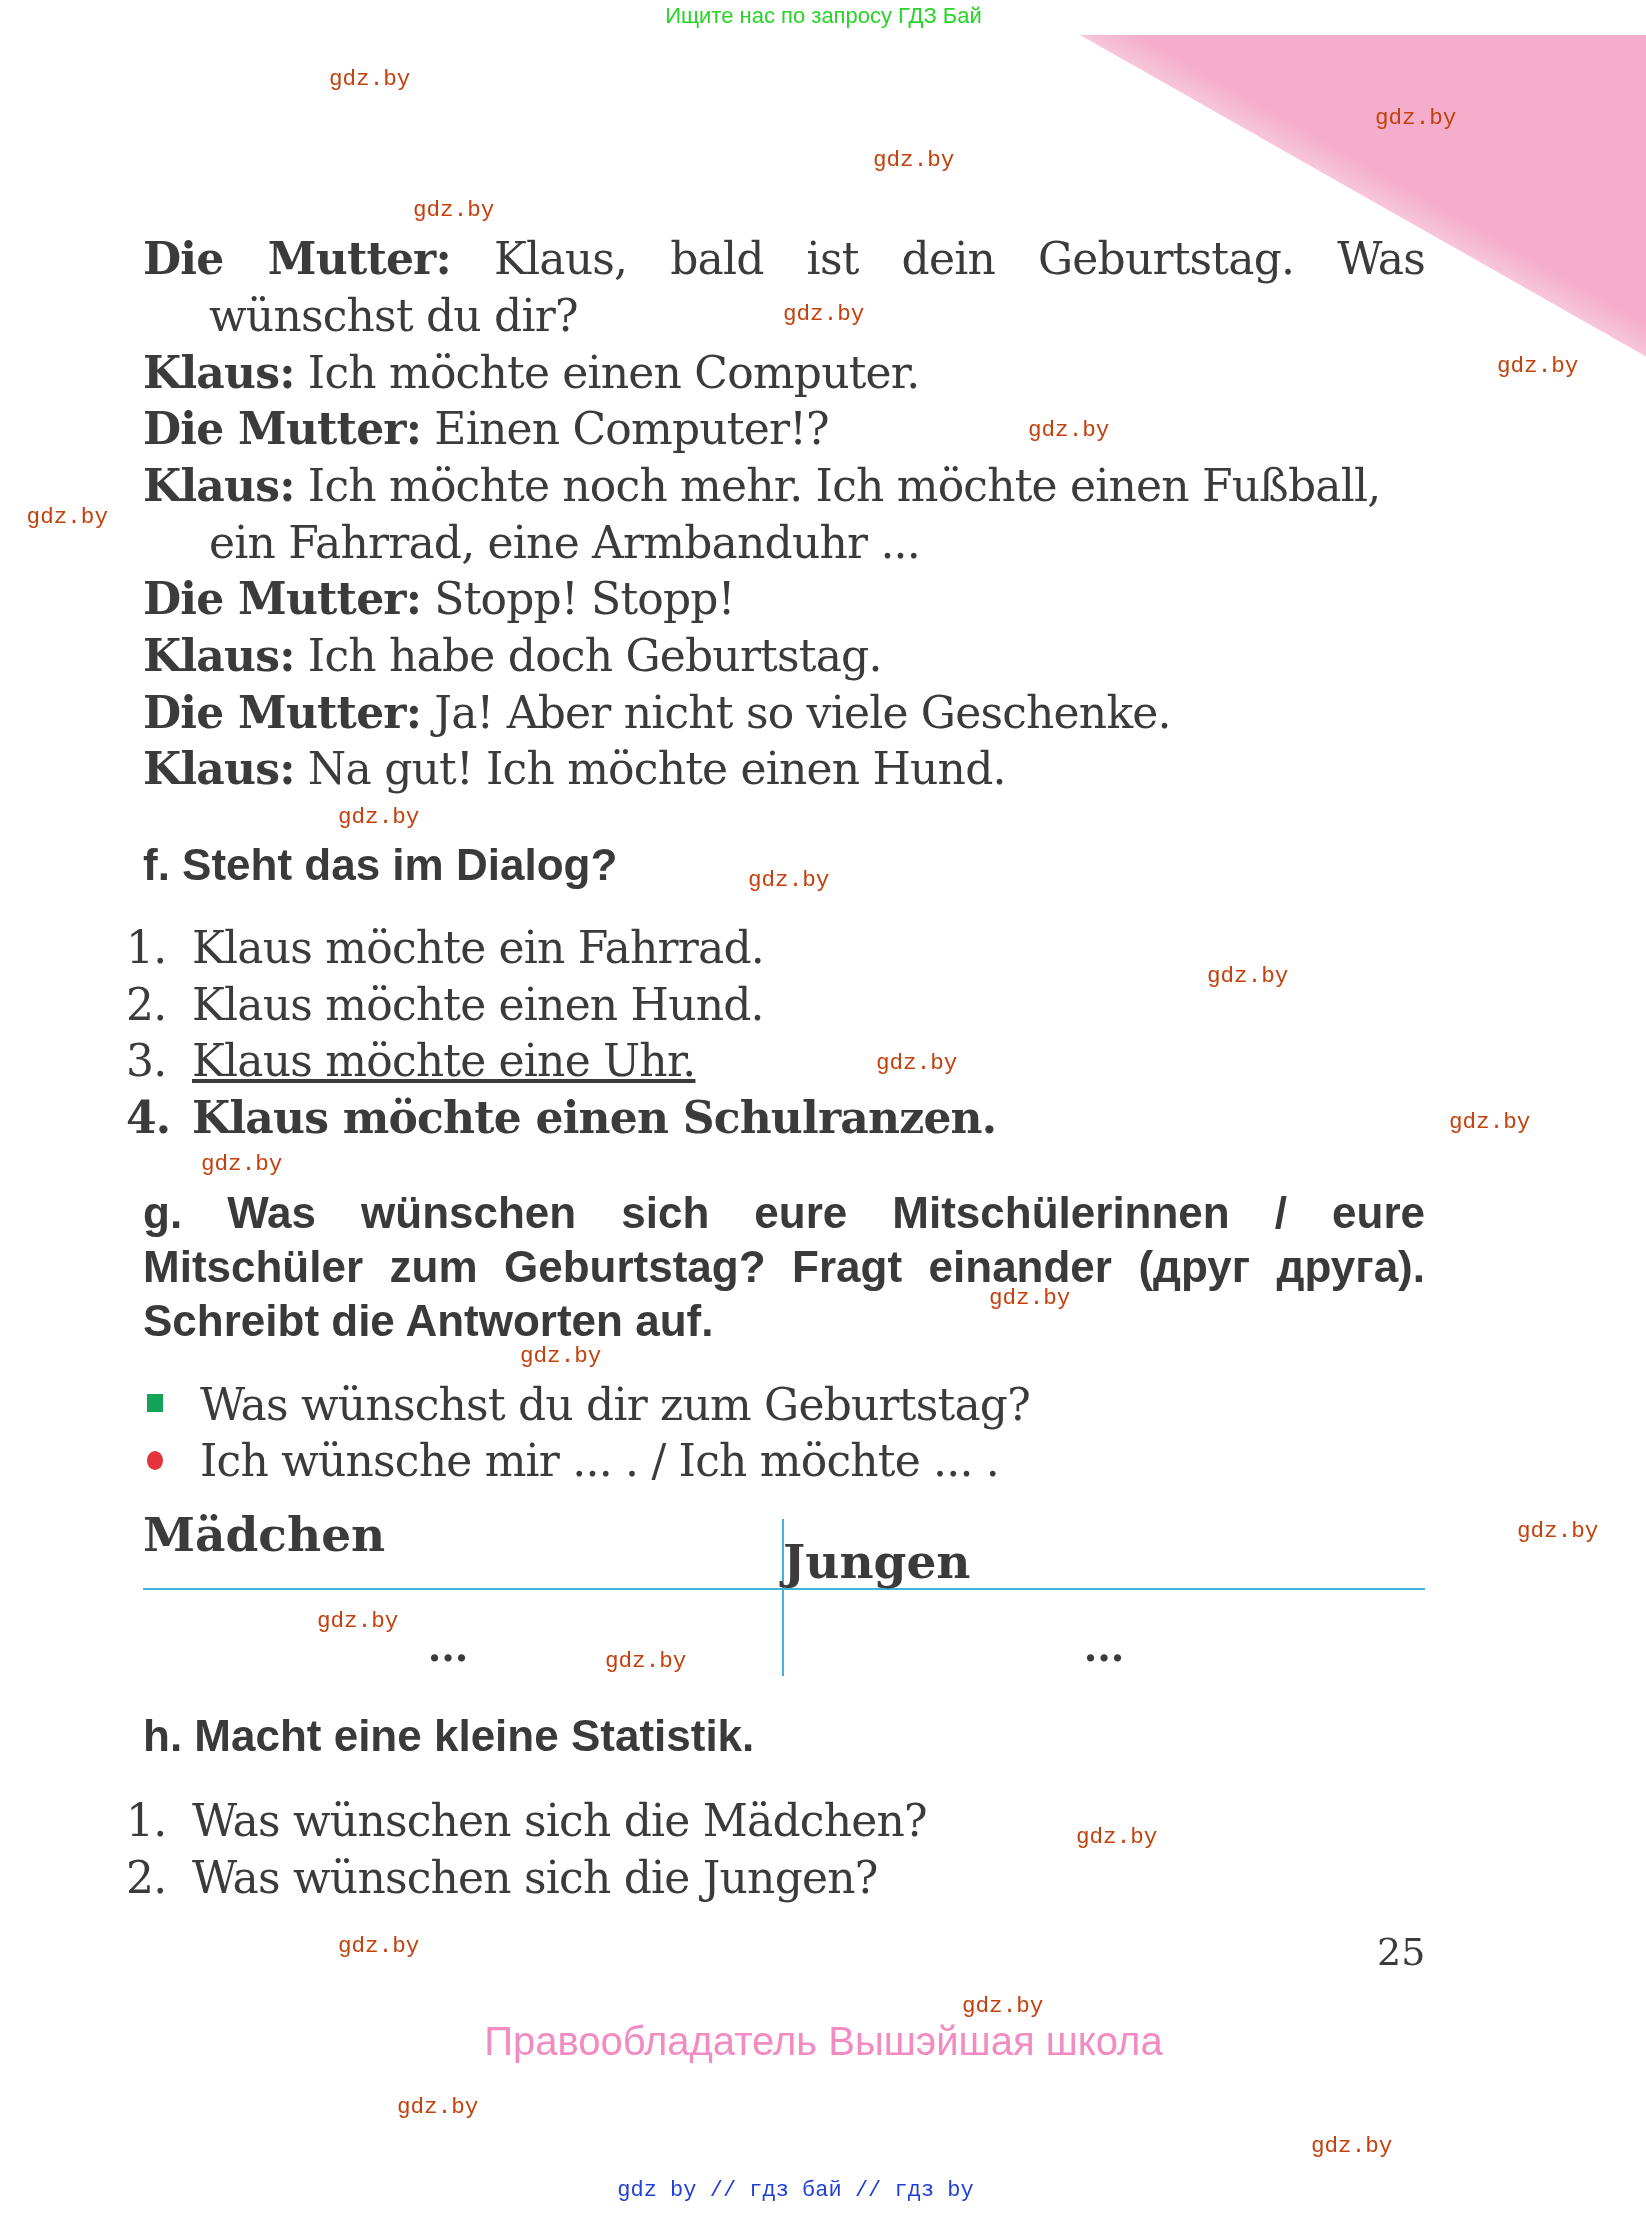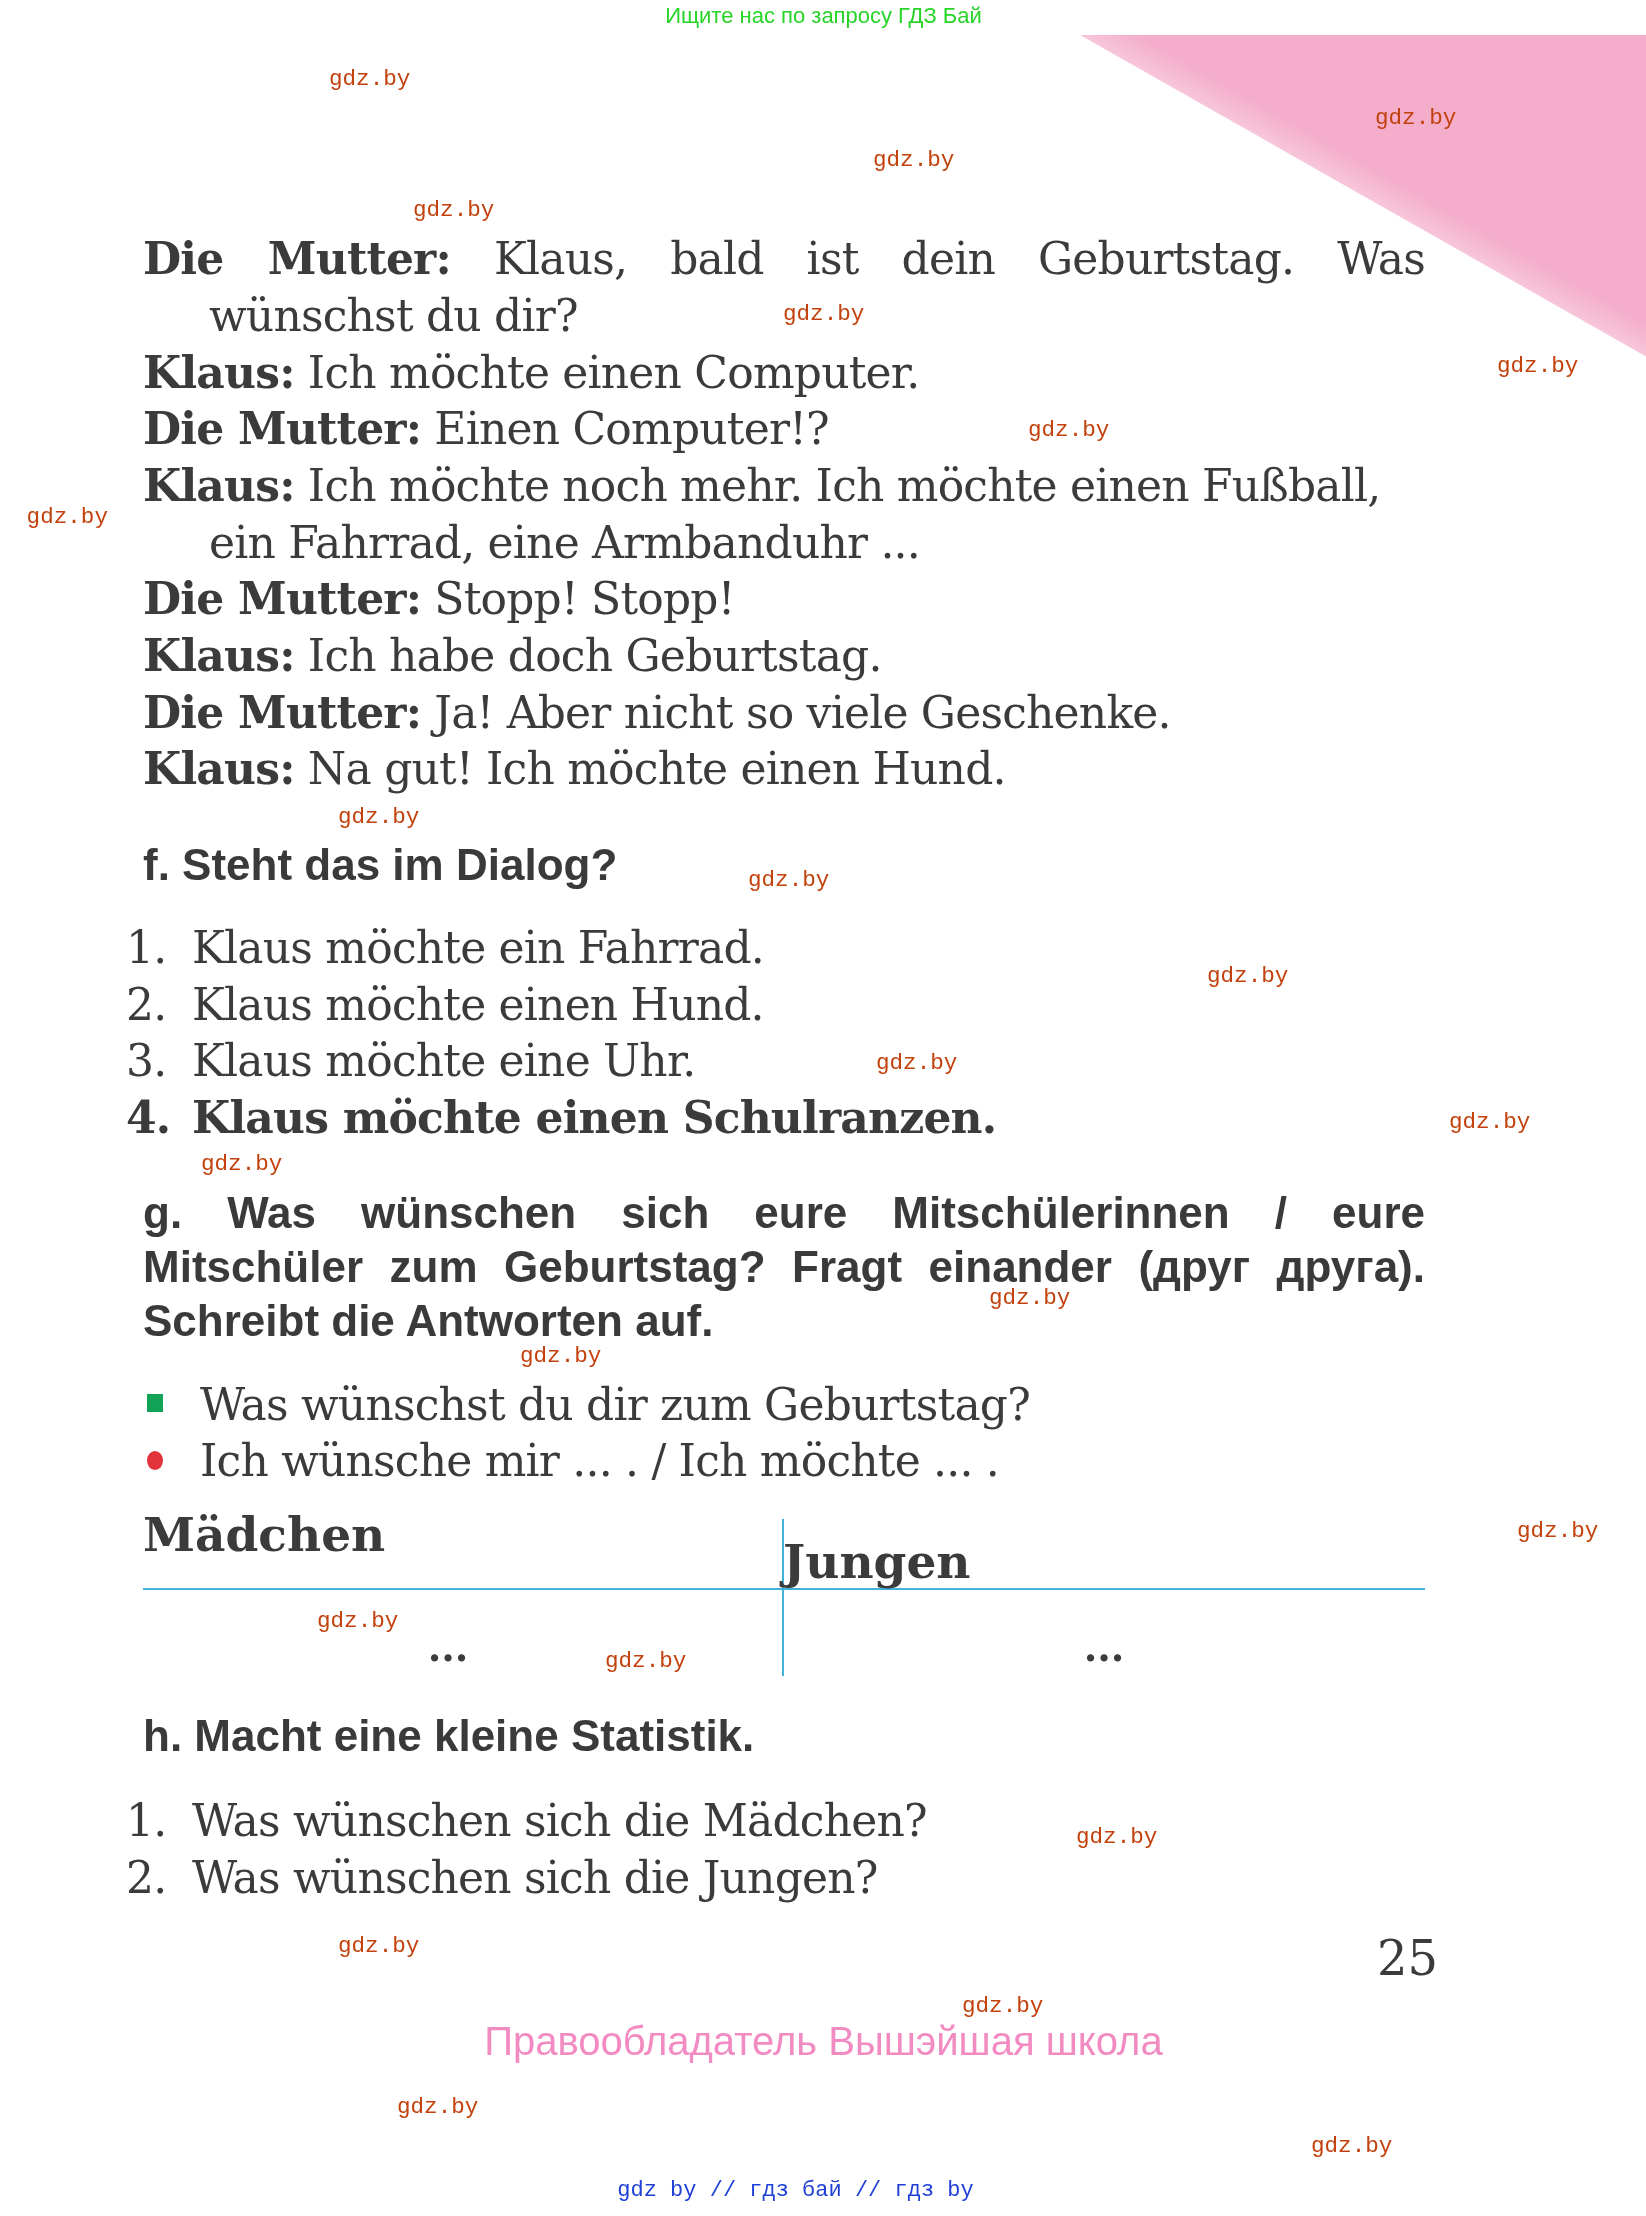--- a/index.html
+++ b/index.html
@@ -16,21 +16,21 @@
   .task { position:absolute; left:143px; width:1282px; font-family:"Liberation Sans", sans-serif; font-weight:bold; font-size:44px; line-height:54px; color:#3a3a3a; }
   .task.just { text-align:justify; }
   .li { position:absolute; left:126px; font-size:44px; line-height:56px; color:#3b3b3b; letter-spacing:-0.8px; white-space:nowrap; }
   .li .num { display:inline-block; width:66px; }
   .bullet-sq { position:absolute; width:16px; height:17.7px; background:#13a356; }
   .bullet-dot { position:absolute; width:16px; height:19.3px; border-radius:50%; background:#e3343c; }
   .tbl-h { position:absolute; left:143px; top:1588px; width:1282px; height:2.4px; background:#3fb3d9; }
   .tbl-v { position:absolute; left:782px; top:1519px; width:1.6px; height:157px; background:#3fb3d9; }
   .col-head { position:absolute; font-weight:bold; font-size:47px; color:#3b3b3b; text-align:left; }
   .col-cell { position:absolute; font-weight:bold; font-size:39px; color:#3b3b3b; text-align:center; }
-  .page-num { position:absolute; left:1377px; top:1930px; font-size:48px; color:#3b3b3b;text-align:right; }
+  .page-num { position:absolute; left:1377px; top:1930px; font-size:38px; color:#3b3b3b;text-align:right; }
   .copyright { position:absolute; top:2019px; left:0; width:1647px; text-align:center; font-family:"Liberation Sans", sans-serif; font-size:40px; color:#f28bc2; }
   .footer-links { position:absolute; top:2178px; left:0; width:1591px; text-align:center; font-family:Liberation Mono, monospace; font-size:22px; color:#1f3fd6; }
 </style>
 </head>
 <body>
 
 <div class="pink-corner"></div>
 
 <div class="top-banner">Ищите нас по запросу ГДЗ Бай</div>
 
@@ -66,21 +66,21 @@
 <div class="dlg" style="top:458px;"><span class="sp">Klaus:</span> <span>Ich möchte noch mehr. Ich möchte einen Fußball,</span></div>
 <div class="dlg cont" style="top:515px;">ein Fahrrad, eine Armbanduhr ...</div>
 <div class="dlg" style="top:571px;"><span class="sp">Die Mutter:</span> <span>Stopp! Stopp!</span></div>
 <div class="dlg" style="top:628px;"><span class="sp">Klaus:</span> <span>Ich habe doch Geburtstag.</span></div>
 <div class="dlg" style="top:685px;"><span class="sp">Die Mutter:</span> <span>Ja! Aber nicht so viele Geschenke.</span></div>
 <div class="dlg" style="top:741px;"><span class="sp">Klaus:</span> <span>Na gut! Ich möchte einen Hund.</span></div>
 
 <div class="task" style="top:838px;">f. Steht das im Dialog?</div>
 <div class="li" style="top:920px;"><span class="num">1.</span><span>Klaus möchte ein Fahrrad.</span></div>
 <div class="li" style="top:977px;"><span class="num">2.</span><span>Klaus möchte einen Hund.</span></div>
-<div class="li" style="top:1033px;"><span class="num">3.</span><span>Klaus möchte eine Uhr.</span></div>
+<div class="li" style="top:1033px;text-decoration:underline;"><span class="num">3.</span><span>Klaus möchte eine Uhr.</span></div>
 <div class="li" style="top:1090px;font-weight:bold;"><span class="num">4.</span><span>Klaus möchte einen Schulranzen.</span></div>
 
 <div class="task just" style="top:1186px;text-align-last:justify;">g. Was wünschen sich eure Mitschülerinnen / eure</div>
 <div class="task just" style="top:1240px;text-align-last:justify;">Mitschüler zum Geburtstag? Fragt einander (друг друга).</div>
 <div class="task" style="top:1294px;">Schreibt die Antworten auf.</div>
 
 <div class="bullet-sq" style="left:147px;top:1394px;"></div>
 <div class="li" style="left:200px;top:1377px;">Was wünschst du dir zum Geburtstag?</div>
 <div class="bullet-dot" style="left:147px;top:1451px;"></div>
 <div class="li" style="left:200px;top:1433px;text-align:right;">Ich wünsche mir ... . / Ich möchte ... .</div>

